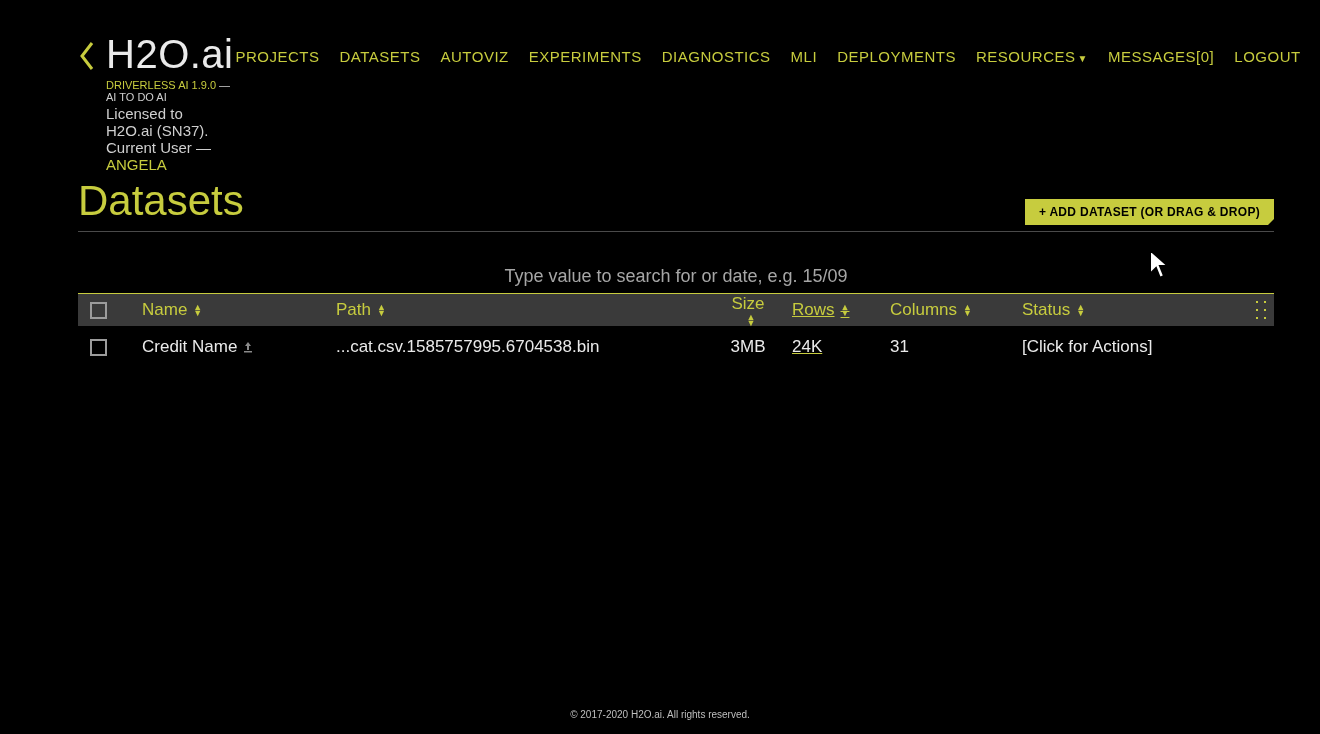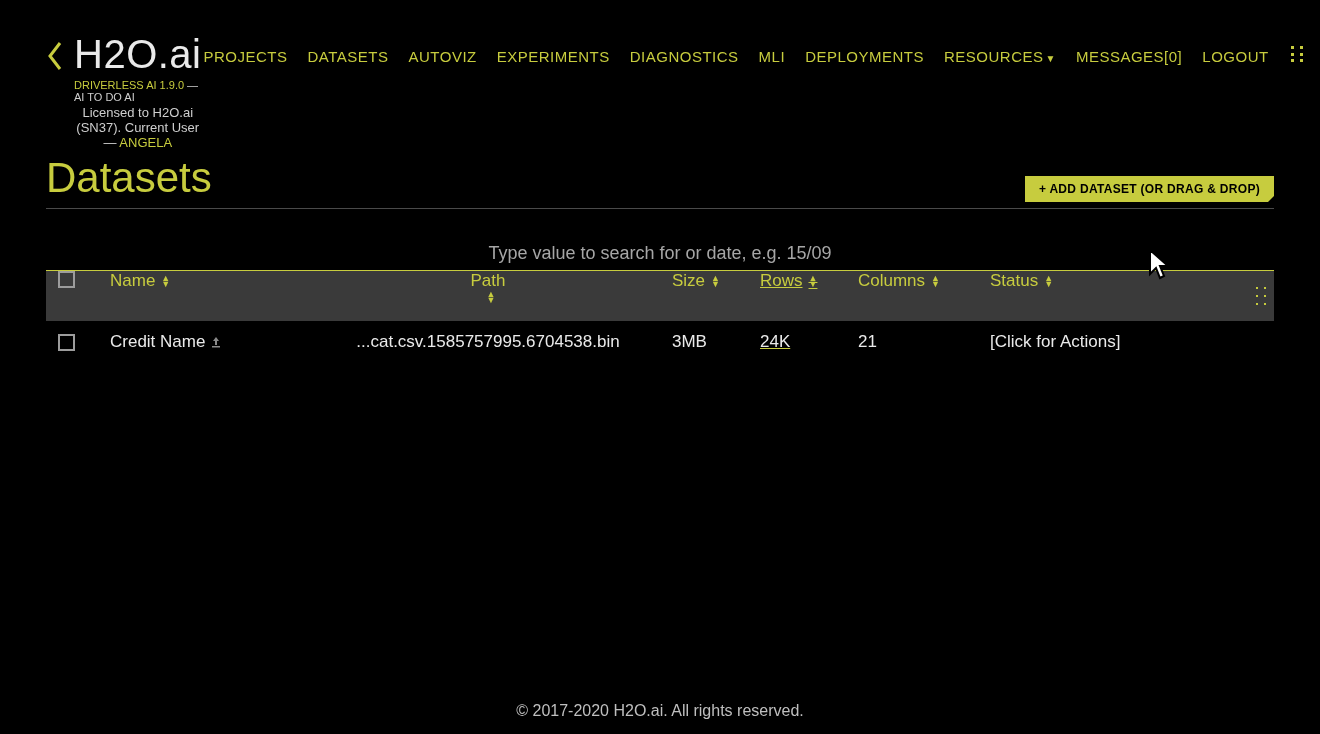--- a/index.html
+++ b/index.html
@@ -6,20 +6,21 @@
   body {
     background: #000;
     color: #c7cc3e;
     width: 1320px;
     height: 734px;
     position: relative;
     overflow: hidden;
   }
   .container {
     padding: 32px 46px 0 46px;
+    margin-left: 32px;
   }
   .header {
     display: flex;
     justify-content: space-between;
     align-items: flex-start;
   }
   .brand-area {
     display: flex;
     align-items: flex-start;
   }
@@ -39,24 +40,23 @@
   }
   .brand-sub1 {
     font-size: 11px;
     color: #c7cc3e;
     margin-top: 2px;
   }
   .brand-sub1 .tagline {
     color: #cfcfcf;
   }
   .brand-sub2 {
-    font-size: 13px;
+    font-size: 15px;
     color: #cfcfcf;
     margin-top: 2px;
-    text-align: center;
   }
   .brand-sub2 .user {
     color: #c7cc3e;
   }
   .nav {
     display: flex;
     align-items: flex-start;
     gap: 16px;
     margin-top: 14px;
   }
@@ -134,32 +134,32 @@
   .search-input::placeholder {
     color: #a6a6a6;
   }
   .table {
     margin-top: 6px;
     border-top: 1px solid #c7cc3e;
   }
   .thead {
     background: #3a3a3a;
     display: flex;
-    align-items: flex-start;
-    height: 50px;
+    align-items: center;
+    height: 32px;
     position: relative;
   }
   .th, .td {
     display: flex;
     align-items: center;
   }
   .col-chk { width: 64px; padding-left: 12px; }
   .col-name { width: 194px; }
-  .col-path { width: 368px; flex-direction: column; }
-  .col-size { width: 88px; }
+  .col-path { width: 368px; }
+  .col-size { width: 88px; flex-direction: column; }
   .col-rows { width: 98px; text-decoration: underline; }
   .col-cols { width: 132px; }
   .col-status { width: 220px; }
 
   .th-label {
     color: #c7cc3e;
     font-size: 17px;
   }
   .sort-icon {
     display: inline-flex;
@@ -216,21 +216,21 @@
     top: 248px;
     pointer-events: none;
   }
   .footer {
     position: absolute;
     bottom: 14px;
     left: 0;
     width: 100%;
     text-align: center;
     color: #bfbfbf;
-    font-size: 16px;
+    font-size: 10px;
   }
 </style>
 </head>
 <body>
 
 <div class="container">
   <div class="header">
     <div class="brand-area">
       <div class="back-chevron">
         <svg width="18" height="30" viewBox="0 0 18 30">
@@ -365,21 +365,21 @@
         <div class="td col-path">
           <span class="td-text">...cat.csv.1585757995.6704538.bin</span>
         </div>
         <div class="td col-size">
           <span class="td-text">3MB</span>
         </div>
         <div class="td col-rows">
           <span class="td-text">24K</span>
         </div>
         <div class="td col-cols">
-          <span class="td-text">21</span>
+          <span class="td-text">31</span>
         </div>
         <div class="td col-status">
           <span class="td-text status-link">[Click for Actions]</span>
         </div>
       </div>
     </div>
   </div>
 </div>
 
 <svg class="cursor-arrow" width="28" height="34" viewBox="0 0 28 34">

